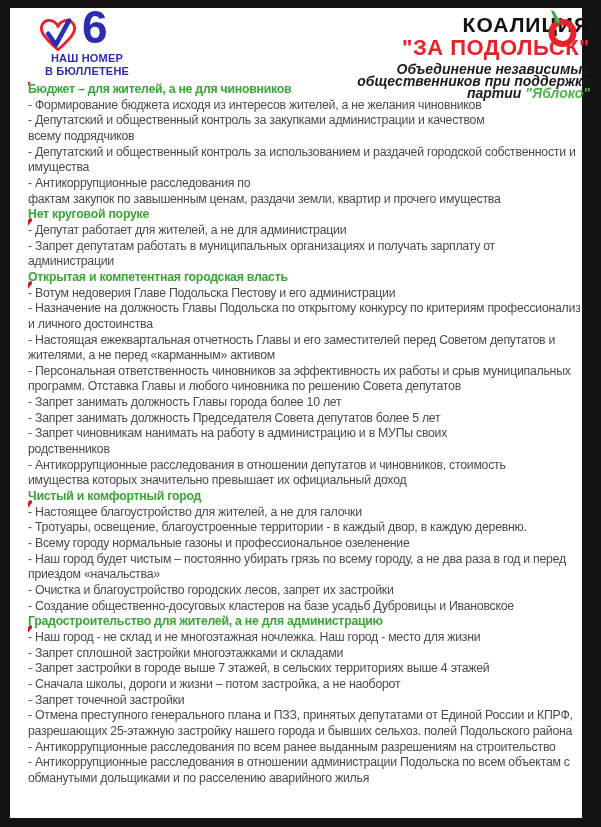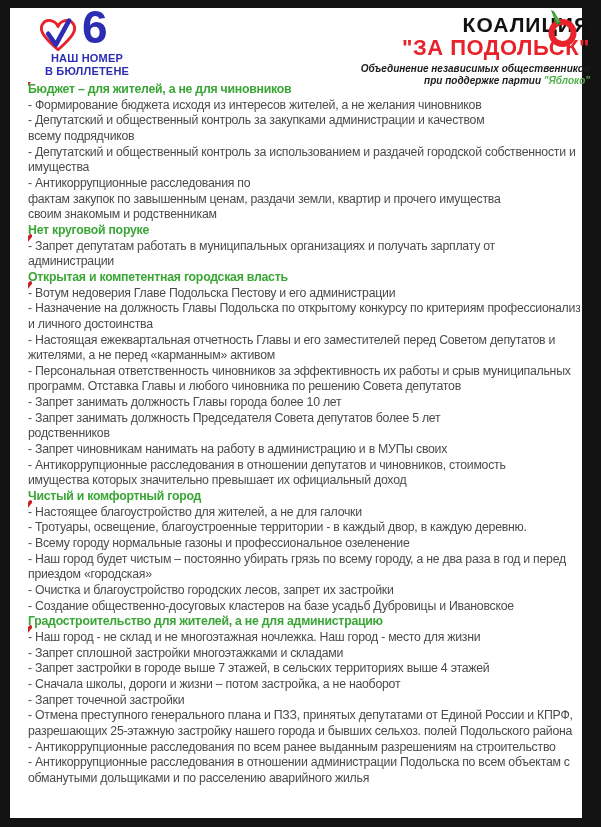--- a/index.html
+++ b/index.html
@@ -28,21 +28,21 @@
   .hdr{position:absolute;left:330px;top:0px;width:250px;text-align:right;}
   .hdr-title{
     margin-top:6px;font-size:21px;font-weight:bold;color:#121212;
     letter-spacing:1px;line-height:22px;
   }
   .hdr-sub{
     font-size:22px;font-weight:bold;color:#e8212a;
     letter-spacing:.5px;line-height:24px;
   }
   .hdr-tagline{
-    margin-top:3px;font-size:10px;font-weight:bold;font-style:italic;
+    margin-top:3px;font-size:14px;font-weight:bold;font-style:italic;
     color:#1c1c1c;line-height:12px;
   }
   .hdr-tagline .party{color:#53b14e;}
   .yabloko{position:absolute;left:535px;top:2px;width:34px;height:38px;}
   
   .content{
     position:absolute;left:18px;top:74px;width:552px;
     font-size:12.3px;line-height:15.65px;letter-spacing:-0.25px;
     color:#4b4b49;overflow:hidden;
   }
@@ -90,59 +90,59 @@
     <path d="M2 16.5 C5 19.5 8 24.5 10 29 C12.5 18 16.5 8 22.5 2" fill="none" stroke="#cc2128" stroke-width="3.6" stroke-linecap="round" stroke-linejoin="round"></path>
   </svg>
         <div class="sec-title">Бюджет – для жителей, а не для чиновников</div>
         <div class="line">- Формирование бюджета исходя из интересов жителей, а не желания чиновников</div>
         <div class="line">- Депутатский и общественный контроль за закупками администрации и качеством</div>
         <div class="line">всему подрядчиков</div>
         <div class="line">- Депутатский и общественный контроль за использованием и раздачей городской  собственности и</div>
         <div class="line">имущества</div>
         <div class="line">- Антикоррупционные расследования по</div>
         <div class="line">фактам закупок по завышенным ценам, раздачи земли, квартир и прочего имущества</div>
-        <div class="line">своим знакомым и родственникам</div>
       </div>
       <div class="section">
         <svg class="check align-first-line" viewBox="0 0 24 32">
     <path d="M2 16.5 C5 19.5 8 24.5 10 29 C12.5 18 16.5 8 22.5 2" fill="none" stroke="#cc2128" stroke-width="3.6" stroke-linecap="round" stroke-linejoin="round"></path>
   </svg>
         <div class="sec-title">Нет круговой поруке</div>
+        <div class="line">- Депутат работает для жителей, а не для администрации</div>
         <div class="line">- Запрет депутатам работать в муниципальных организациях и получать зарплату от</div>
         <div class="line">администрации</div>
       </div>
       <div class="section">
         <svg class="check align-first-line" viewBox="0 0 24 32">
     <path d="M2 16.5 C5 19.5 8 24.5 10 29 C12.5 18 16.5 8 22.5 2" fill="none" stroke="#cc2128" stroke-width="3.6" stroke-linecap="round" stroke-linejoin="round"></path>
   </svg>
         <div class="sec-title">Открытая и компетентная городская власть</div>
         <div class="line">- Вотум недоверия Главе Подольска Пестову и его администрации</div>
         <div class="line">- Назначение на должность Главы Подольска по открытому конкурсу по критериям профессионализма</div>
         <div class="line">и личного достоинства</div>
         <div class="line">- Настоящая ежеквартальная отчетность Главы и его заместителей перед Советом депутатов и</div>
         <div class="line">жителями, а не перед «карманным» активом</div>
         <div class="line">- Персональная ответственность чиновников за эффективность их работы и срыв муниципальных</div>
         <div class="line">программ. Отставка Главы и любого чиновника по решению Совета депутатов</div>
         <div class="line">- Запрет занимать должность Главы города более 10 лет</div>
         <div class="line">- Запрет занимать должность Председателя Совета депутатов более 5 лет</div>
+        <div class="line">- Запрет чиновникам нанимать на работу в администрацию и в МУПы своих</div>
         <div class="line">родственников</div>
-        <div class="line">- Запрет чиновникам нанимать на работу в администрацию и в МУПы своих</div>
         <div class="line">- Антикоррупционные расследования в отношении депутатов и чиновников, стоимость</div>
         <div class="line">имущества которых значительно превышает их официальный доход</div>
       </div>
       <div class="section">
         <svg class="check align-first-line" viewBox="0 0 24 32">
     <path d="M2 16.5 C5 19.5 8 24.5 10 29 C12.5 18 16.5 8 22.5 2" fill="none" stroke="#cc2128" stroke-width="3.6" stroke-linecap="round" stroke-linejoin="round"></path>
   </svg>
         <div class="sec-title">Чистый и комфортный город</div>
         <div class="line">- Настоящее благоустройство для жителей, а не для галочки</div>
         <div class="line">- Тротуары, освещение, благоустроенные территории - в каждый двор, в каждую деревню.</div>
         <div class="line">- Всему городу нормальные газоны и профессиональное озеленение</div>
         <div class="line">- Наш город будет чистым – постоянно убирать грязь по всему городу, а не два раза в год и перед</div>
-        <div class="line">приездом «городская»</div>
+        <div class="line">приездом «начальства»</div>
         <div class="line">- Очистка и благоустройство городских лесов, запрет их застройки</div>
         <div class="line">- Создание общественно-досуговых кластеров на базе усадьб Дубровицы и Ивановское</div>
       </div>
       <div class="section">
         <svg class="check align-first-line" viewBox="0 0 24 32">
     <path d="M2 16.5 C5 19.5 8 24.5 10 29 C12.5 18 16.5 8 22.5 2" fill="none" stroke="#cc2128" stroke-width="3.6" stroke-linecap="round" stroke-linejoin="round"></path>
   </svg>
         <div class="sec-title">Градостроительство для жителей, а не для администрацию</div>
         <div class="line">- Наш город - не склад и не многоэтажная ночлежка. Наш город - место для жизни</div>
         <div class="line">- Запрет сплошной застройки многоэтажками и складами</div>

